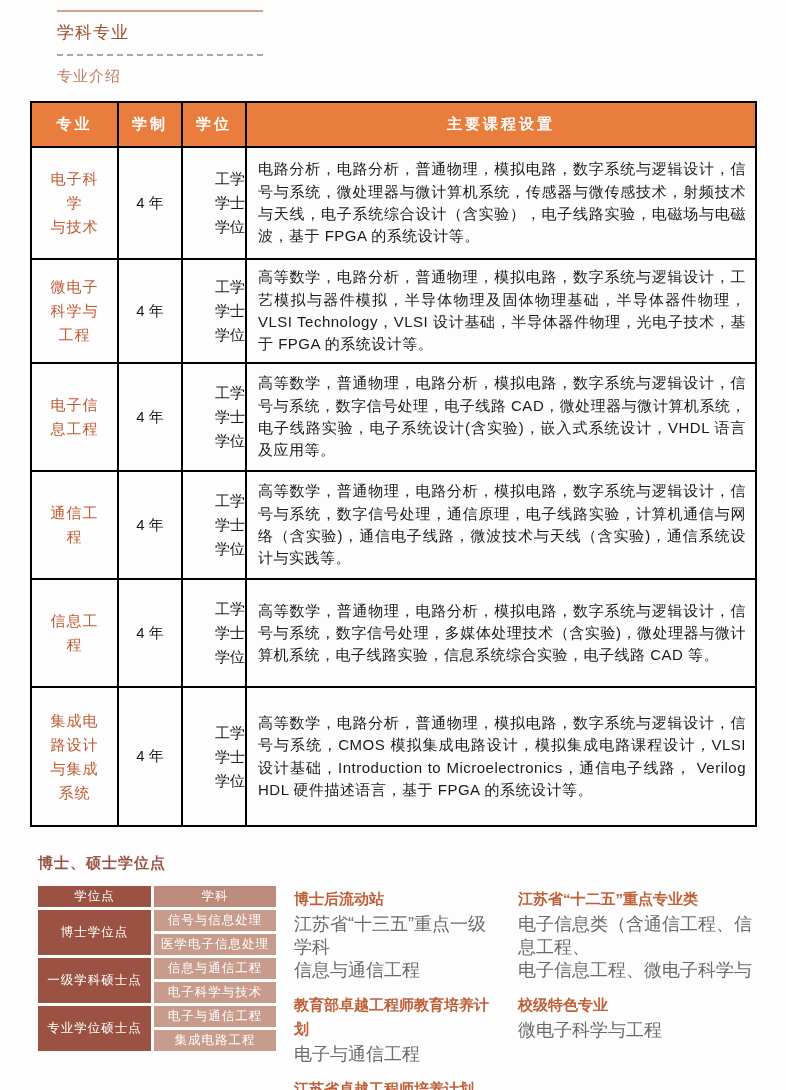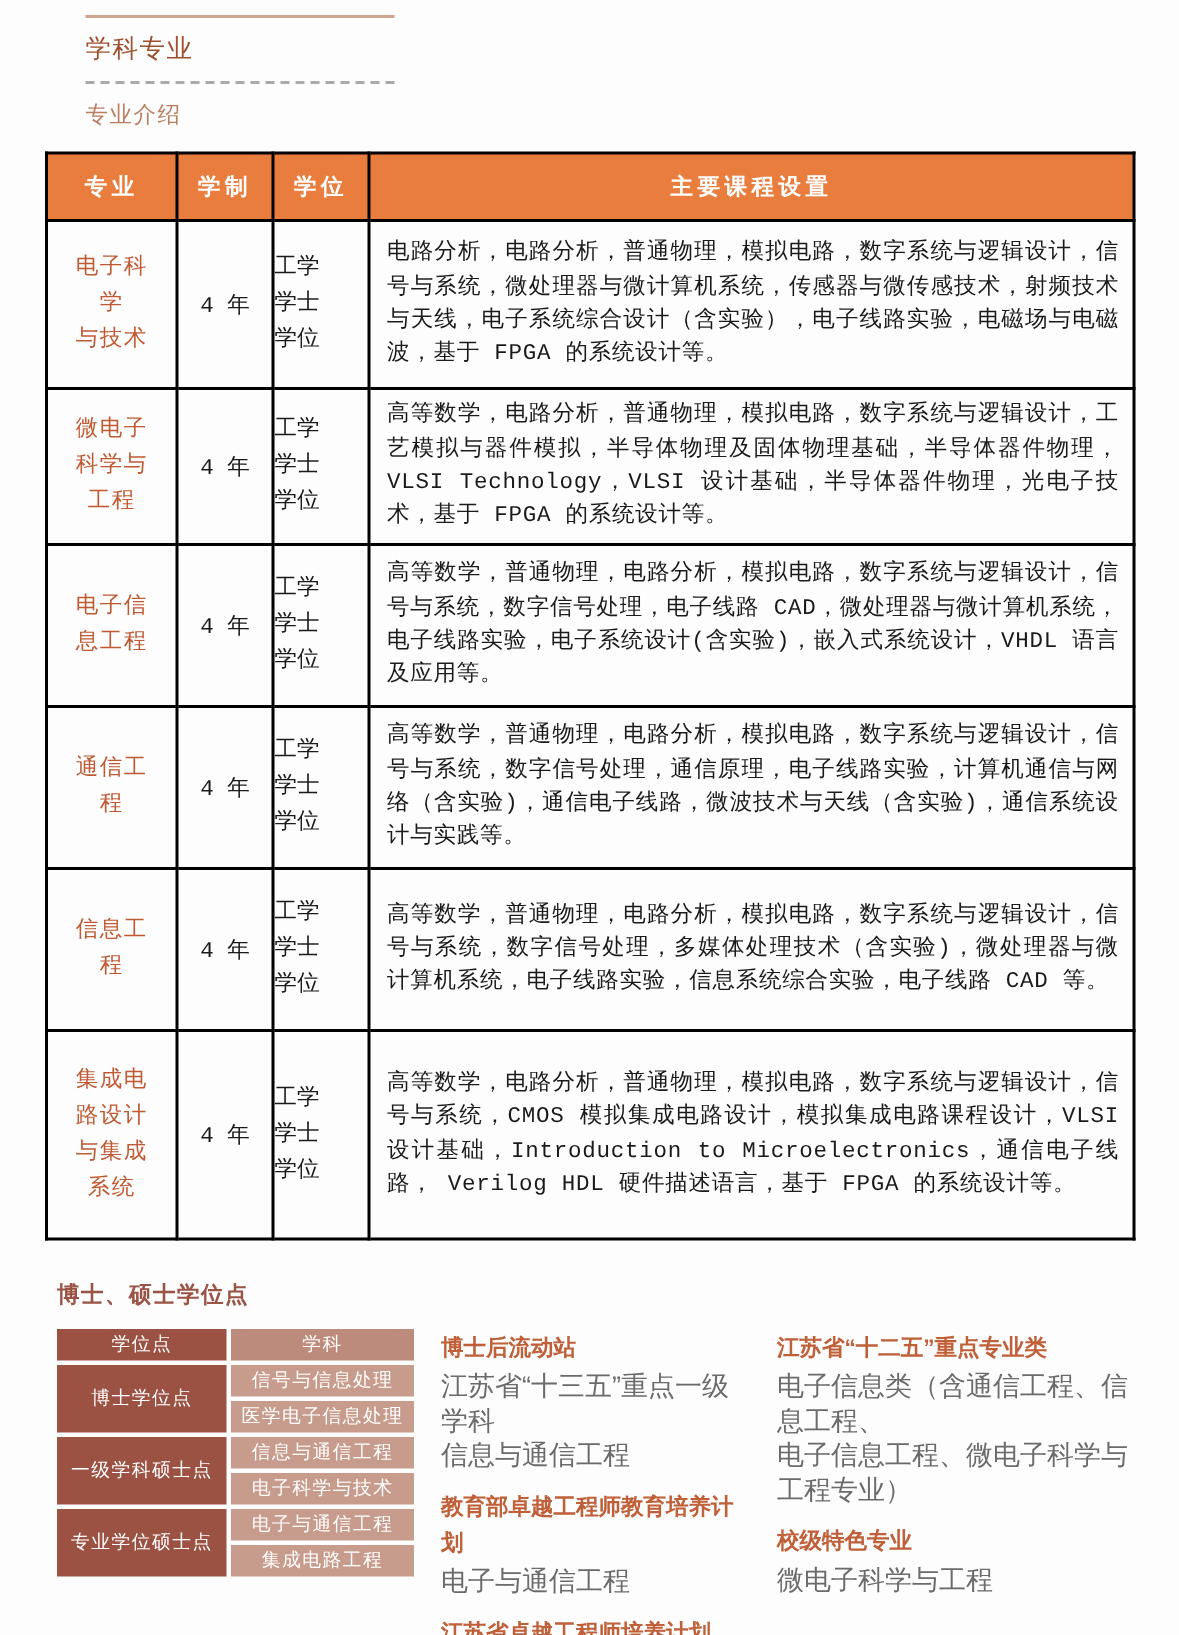--- a/index.html
+++ b/index.html
@@ -11,34 +11,34 @@
   
   .rule-top   { margin:10px 0 0 57px; width:206px; border-top:2px solid #cda68f; }
   .sec-title  { margin:9px 0 0 57px; font-size:17px; font-weight:normal; color:#9e4f2d; letter-spacing:1px; }
   .rule-dash  { margin:10px 0 0 57px; width:206px; border-top:2px dashed #aaaaaa; }
   .sub-title  { margin:11px 0 0 57px; font-size:15px; color:#bc7d5e; letter-spacing:1px; }
 
   
   table.majors {
     margin:15px 0 0 30px; width:727px;
     border-collapse:collapse;
-    font-family:Liberation Mono, monospace;
+    font-family:Liberation Sans, sans-serif;
   }
   table.majors th, table.majors td { border:2px solid #000; }
   table.majors thead tr { height:45px; }
   table.majors th {
     background:#e87d3d; color:#fff; font-size:15px; font-weight:bold; letter-spacing:3px;
   }
   col.c-major {width:87px;} col.c-dur {width:64px;} col.c-deg {width:64px;}
   td.major {
     color:#c05a33; text-align:center; font-size:15px; line-height:24px;
     white-space:pre-line; letter-spacing:1px;
   }
   td.dur { text-align:center; font-size:15px; }
-  td.deg { text-align:left; font-size:15px; line-height:24px; white-space:pre-line; }
+  td.deg { text-align:right; font-size:15px; line-height:24px; white-space:pre-line; }
   td.courses {
     font-size:15px; line-height:22.3px; padding:6px 9px 6px 11px;
     text-align:justify; letter-spacing:0.5px;
   }
   tr.r1{height:112px;} tr.r2{height:104px;} tr.r3{height:108px;}
   tr.r4{height:108px;} tr.r5{height:108px;padding-left:31px;} tr.r6{height:139px;}
 
   
   .dp-title { margin:27px 0 0 38px; font-size:15px; font-weight:bold; color:#9a5344; letter-spacing:1px; }
   .bottom-row { display:flex; margin:13px 0 0 38px; }
@@ -178,21 +178,20 @@
       <div class="prog-heading">江苏省卓越工程师培养计划</div>
       <div class="prog-line">通信工程、微电子科学与工程</div>
     </div>
   </div>
 
   <div class="prog-col2">
     <div class="prog-block">
       <div class="prog-heading">江苏省“十二五”重点专业类</div>
       <div class="prog-line">电子信息类（含通信工程、信息工程、</div>
       <div class="prog-line">电子信息工程、微电子科学与</div>
-      <div class="prog-line">工程专业）</div>
     </div>
     <div class="prog-block">
       <div class="prog-heading">校级特色专业</div>
       <div class="prog-line">微电子科学与工程</div>
     </div>
   </div>
 
 </div>
 
 </body></html>

